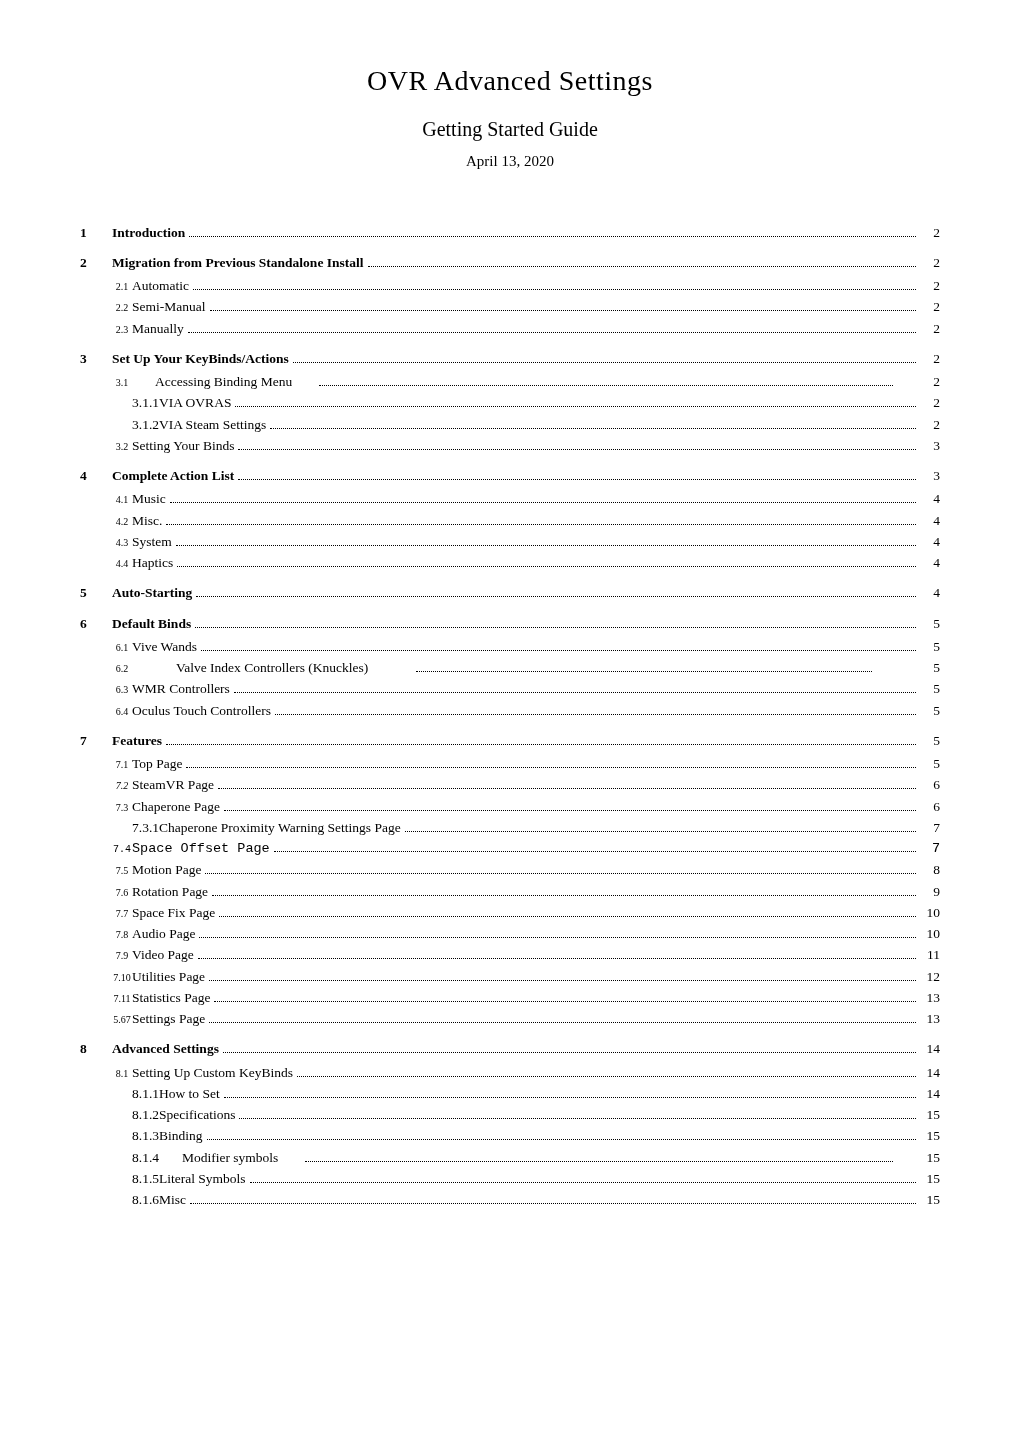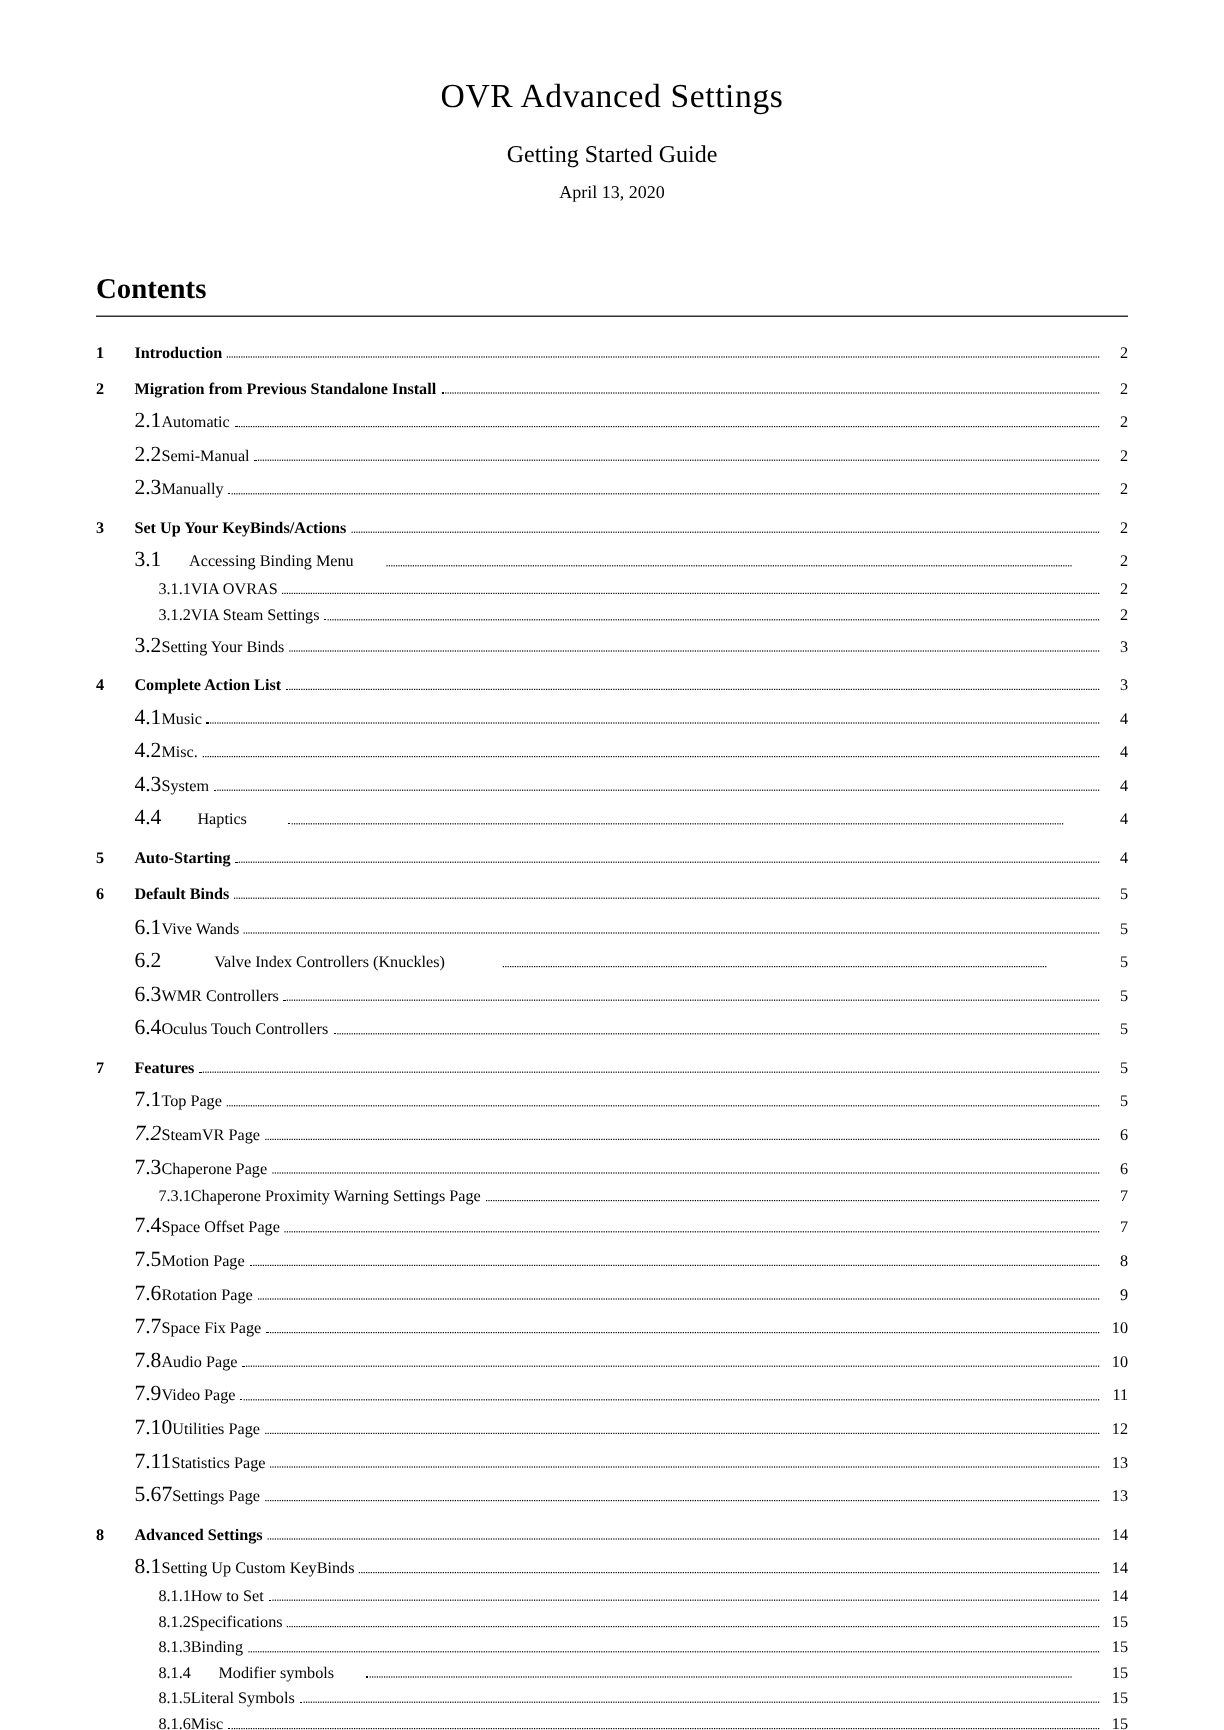--- a/index.html
+++ b/index.html
@@ -57,21 +57,21 @@
 
     .toc-row {
       display: flex;
       align-items: baseline;
       width: 100%;
       margin-bottom: 1px;
     }
 
     .toc-number-sub {
       min-width: 52px;
-      font-size: 18px;
+      font-size: 10px;
       text-align: center;
     }
 
     .toc-number-subsub {
       min-width: 72px;
       font-size: 13.5px;
     }
 
     .toc-label {
       font-size: 13.5px;
@@ -111,21 +111,20 @@
     }
   </style>
 </head>
 <body>
 
 <h1 class="doc-title">OVR Advanced Settings</h1>
 <p class="doc-subtitle">Getting Started Guide</p>
 <p class="doc-date">April 13, 2020</p>
 
 <div>
-  <div class="contents-title">Contents</div>
 
   <div class="toc" id="toc-container">
   <div class="toc-section">
         <div class="toc-row section-header-row">
           <span class="section-num">1</span>
           <span class="section-title">Introduction</span>
           <span class="toc-dots"></span>
           <span class="toc-page">2</span>
         </div>
       </div>
@@ -205,21 +204,21 @@
           <span class="toc-label">Misc.</span>
           <span class="toc-dots"></span>
           <span class="toc-page">4</span>
         </div>
         <div class="toc-row" style="display: flex; width: 100%; align-items: baseline;">
           <span class="toc-number-sub" style="padding-left: 32px;">4.3</span>
           <span class="toc-label">System</span>
           <span class="toc-dots"></span>
           <span class="toc-page">4</span>
         </div>
-        <div class="toc-row" style="display: flex; width: 100%; align-items: baseline; gap: 30px;">
+        <div class="toc-row" style="display: flex; width: 100%; align-items: baseline;">
           <span class="toc-number-sub" style="padding-left: 32px;">4.4</span>
           <span class="toc-label">Haptics</span>
           <span class="toc-dots"></span>
           <span class="toc-page">4</span>
         </div>
       </div>
       <div class="toc-section">
         <div class="toc-row section-header-row">
           <span class="section-num">5</span>
           <span class="section-title">Auto-Starting</span>
@@ -283,21 +282,21 @@
           <span class="toc-label">Chaperone Page</span>
           <span class="toc-dots"></span>
           <span class="toc-page">6</span>
         </div>
         <div class="toc-row" style="display: flex; width: 100%; align-items: baseline;">
           <span class="toc-number-subsub" style="padding-left: 52px;">7.3.1</span>
           <span class="toc-label">Chaperone Proximity Warning Settings Page</span>
           <span class="toc-dots"></span>
           <span class="toc-page">7</span>
         </div>
-        <div class="toc-row" style="display: flex; width: 100%; align-items: baseline;">
+        <div class="toc-row" style="display: flex; width: 100%; align-items: baseline; font-family: Liberation Mono, monospace;">
           <span class="toc-number-sub" style="padding-left: 32px;">7.4</span>
           <span class="toc-label">Space Offset Page</span>
           <span class="toc-dots"></span>
           <span class="toc-page">7</span>
         </div>
         <div class="toc-row" style="display: flex; width: 100%; align-items: baseline;">
           <span class="toc-number-sub" style="padding-left: 32px;">7.5</span>
           <span class="toc-label">Motion Page</span>
           <span class="toc-dots"></span>
           <span class="toc-page">8</span>

